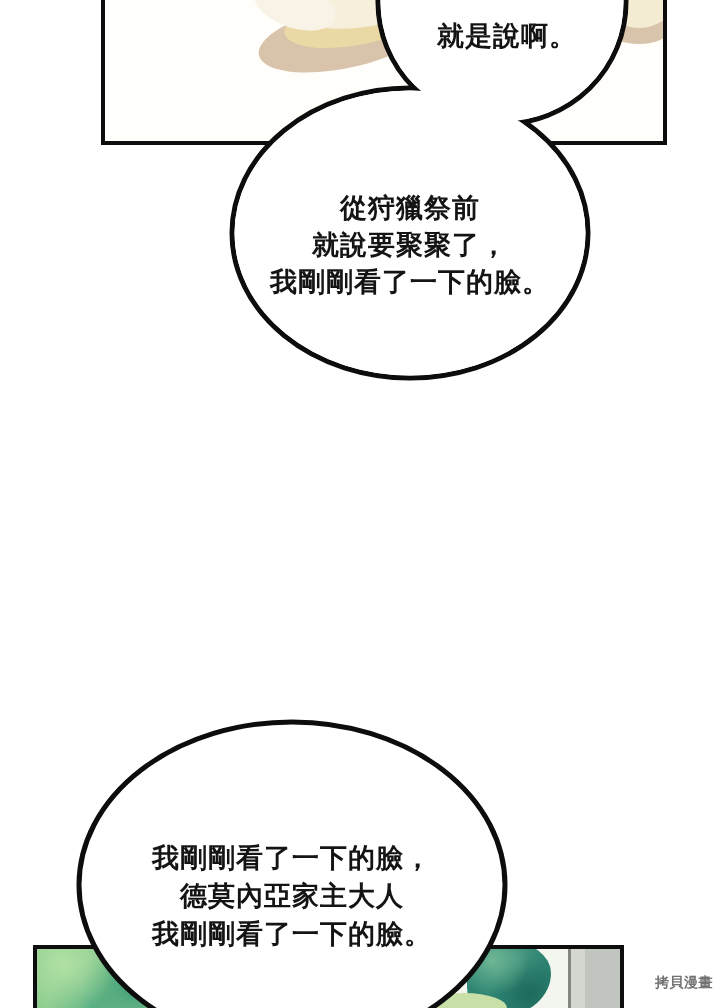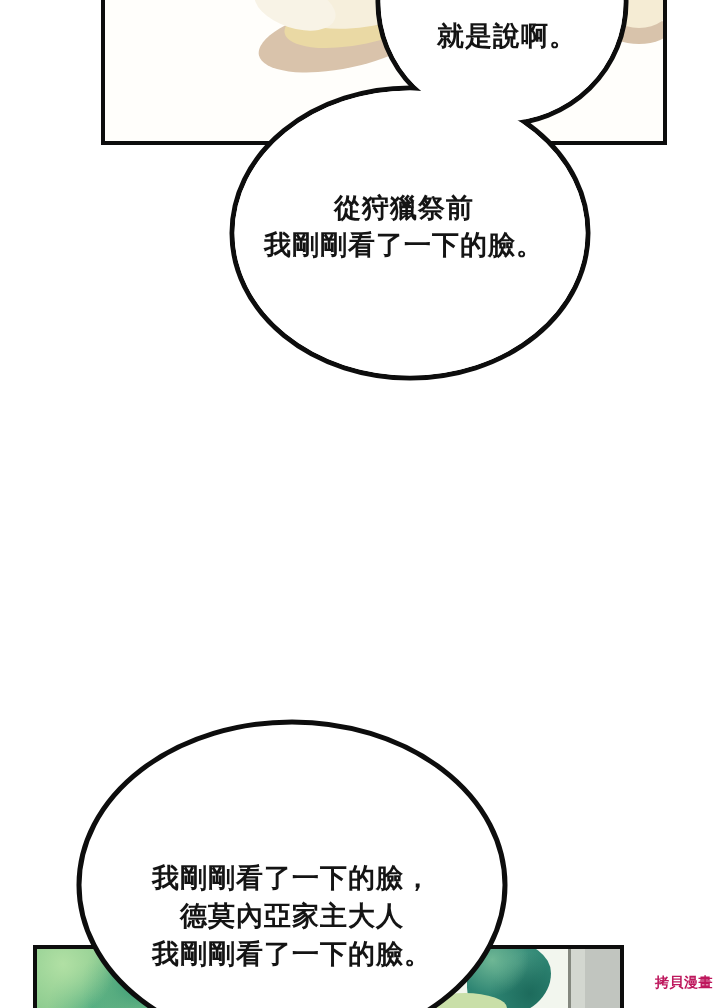--- a/index.html
+++ b/index.html
@@ -56,26 +56,26 @@
   #wall-gray  {position:absolute;left:548px;top:-2px;width:36px;height:70px;background:#c1c5bf;}
   
   #bubble-svg{position:absolute;left:0;top:0;z-index:2;}
   
   .speech{
     position:absolute;z-index:3;text-align:center;color:#141414;
     font-weight:700;font-size:27px;letter-spacing:1px;
   }
   .speech span{display:block;}
   #speech-1{left:380px;top:18px;width:254px;line-height:36px;}
-  #speech-2{left:224px;top:190px;width:360px;line-height:37px;text-align:center;}
-  #speech-3{left:80px;top:839px;width:424px;line-height:38px;margin-top:20px;}
+  #speech-2{left:230px;top:190px;width:360px;line-height:37px;text-align:center;}
+  #speech-3{left:80px;top:839px;width:424px;line-height:38px;}
   
   #watermark{
     position:absolute;left:655px;top:974px;z-index:4;
-    font-size:14px;font-weight:700;color:#be185d;letter-spacing:0.5px;
+    font-size:14px;font-weight:700;color:#737373;letter-spacing:0.5px;
     white-space:nowrap;
   }
 </style>
 </head>
 <body>
 
 <div id="stage">
 
   <div id="top-panel">
     <div class="art" id="plate-tan"></div>
@@ -105,20 +105,21 @@
 
     <ellipse cx="292" cy="885" rx="213" ry="163" fill="#ffffff" stroke="#0d0d0d" stroke-width="5"></ellipse>
   </svg>
 
   <div class="speech" id="speech-1">
     <span>就是說啊。</span>
   </div>
 
   <div class="speech" id="speech-2">
     <span>從狩獵祭前</span>
+    <span>就說要聚聚了，</span>
     <span>我剛剛看了一下的臉。</span>
   </div>
 
   <div class="speech" id="speech-3">
     <span>我剛剛看了一下的臉，</span>
     <span>德莫內亞家主大人</span>
     <span>我剛剛看了一下的臉。</span>
   </div>
 
   <div id="watermark">拷貝漫畫</div>

